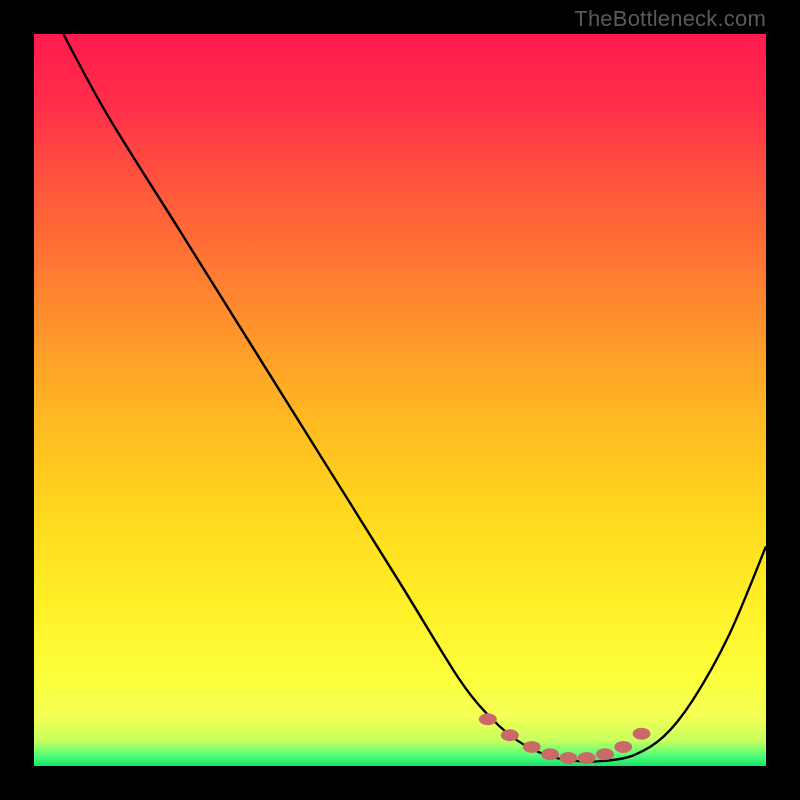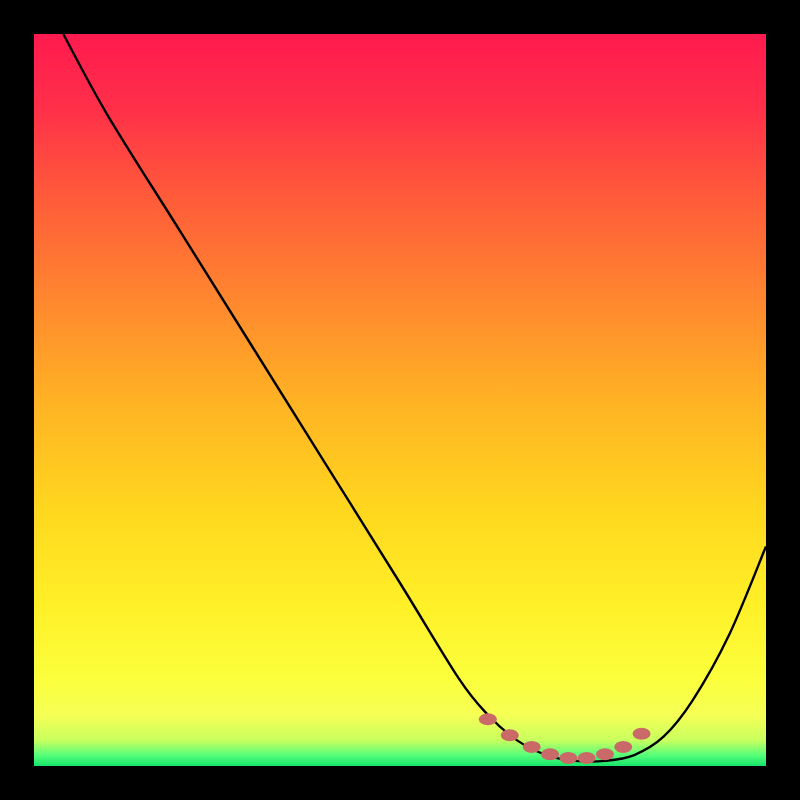--- a/index.html
+++ b/index.html
@@ -88,13 +88,14 @@
           <ellipse cx="516.06" cy="720.288" rx="9" ry="6" fill="#c96a68"></ellipse>
           <ellipse cx="534.36" cy="723.948" rx="9" ry="6" fill="#c96a68"></ellipse>
           <ellipse cx="552.66" cy="723.948" rx="9" ry="6" fill="#c96a68"></ellipse>
           <ellipse cx="570.96" cy="720.288" rx="9" ry="6" fill="#c96a68"></ellipse>
           <ellipse cx="589.26" cy="712.968" rx="9" ry="6" fill="#c96a68"></ellipse>
           <ellipse cx="607.56" cy="699.792" rx="9" ry="6" fill="#c96a68"></ellipse>
         </g>
     </svg>
   </div>
 
+  <div class="attribution">TheBottleneck.com</div>
 </div>
 
 </body></html>

